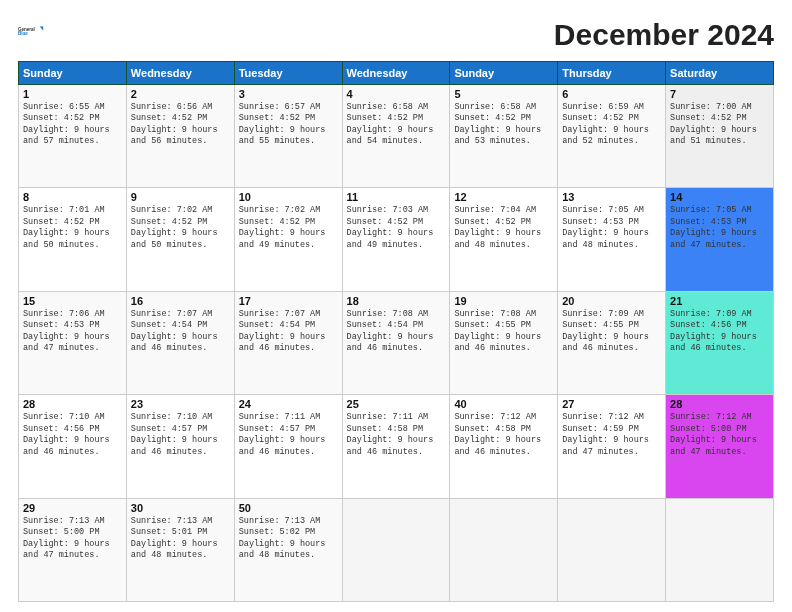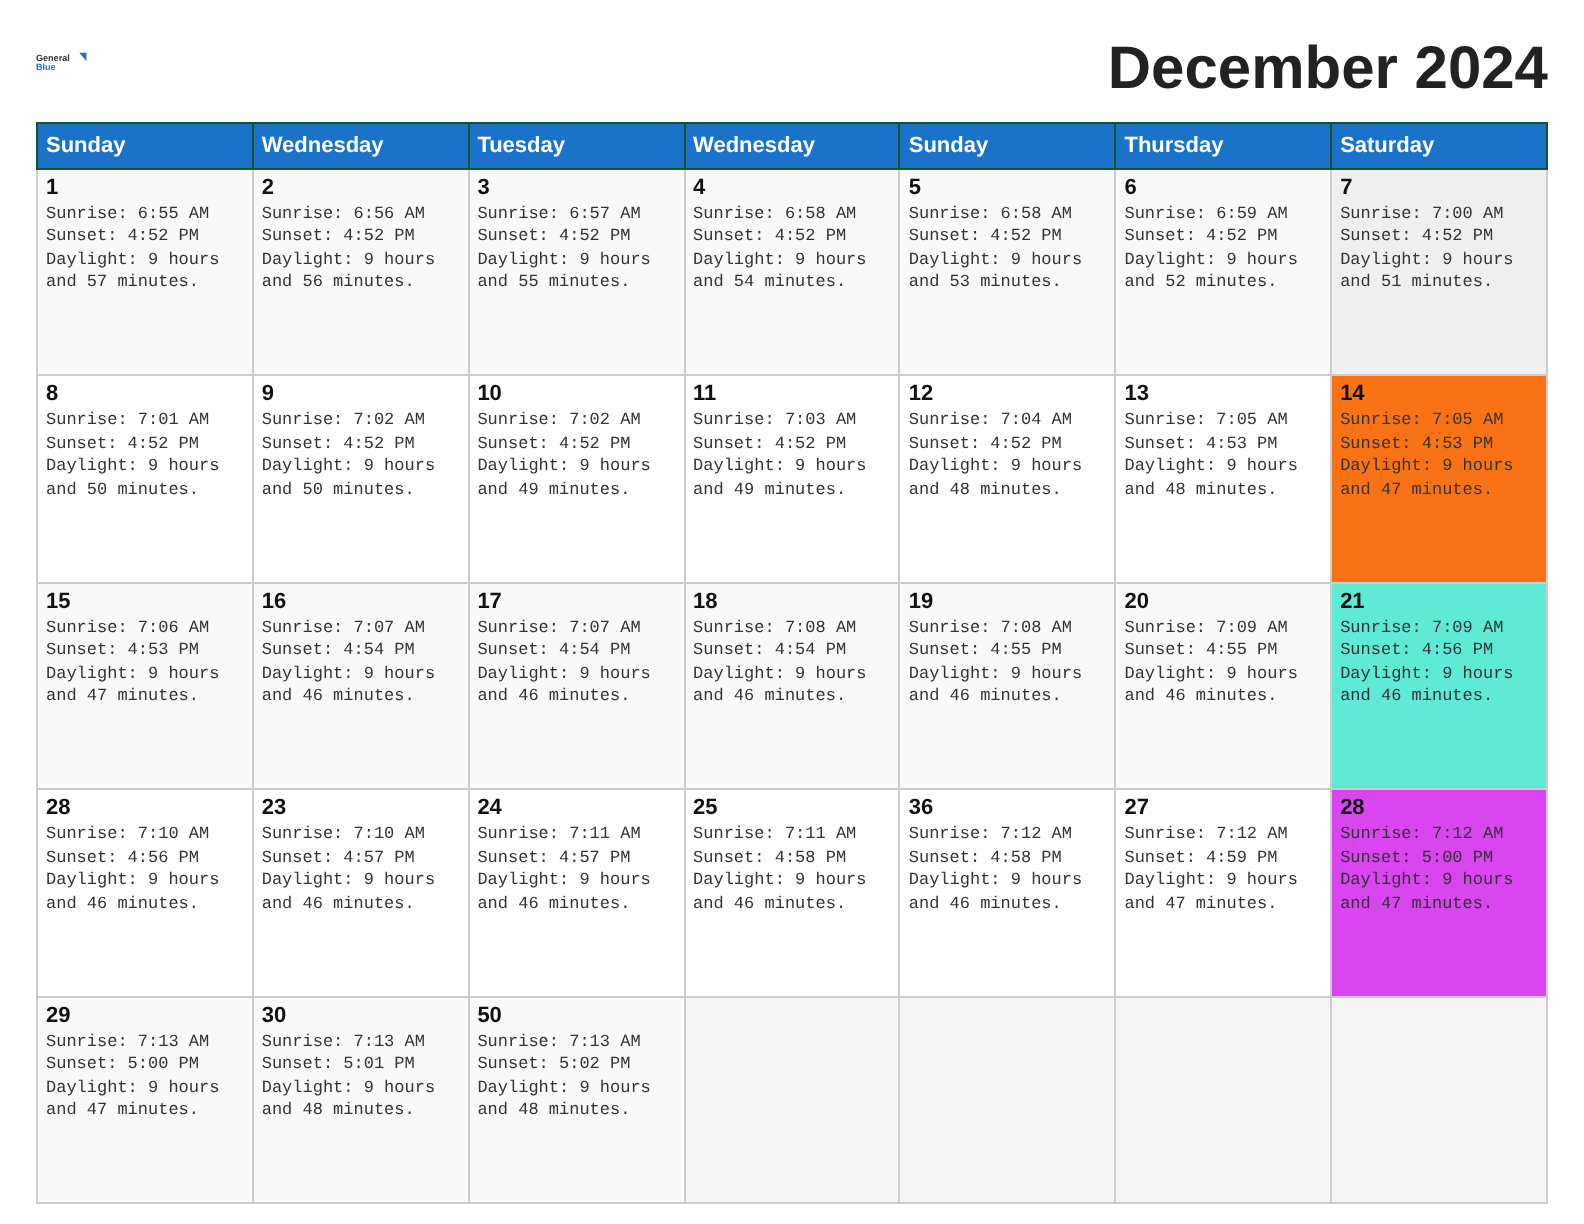--- a/index.html
+++ b/index.html
@@ -174,21 +174,21 @@
             <div class="day-info">Sunrise: 7:03 AM<br>Sunset: 4:52 PM<br>Daylight: 9 hours and 49 minutes.</div>
           </td>
           <td>
             <span class="day-num">12</span>
             <div class="day-info">Sunrise: 7:04 AM<br>Sunset: 4:52 PM<br>Daylight: 9 hours and 48 minutes.</div>
           </td>
           <td>
             <span class="day-num">13</span>
             <div class="day-info">Sunrise: 7:05 AM<br>Sunset: 4:53 PM<br>Daylight: 9 hours and 48 minutes.</div>
           </td>
-          <td style="background: #f97316;">
+          <td style="background: #3b82f6;">
             <span class="day-num">14</span>
             <div class="day-info">Sunrise: 7:05 AM<br>Sunset: 4:53 PM<br>Daylight: 9 hours and 47 minutes.</div>
           </td>
         </tr>
         <tr>
           <td>
             <span class="day-num">15</span>
             <div class="day-info">Sunrise: 7:06 AM<br>Sunset: 4:53 PM<br>Daylight: 9 hours and 47 minutes.</div>
           </td>
           <td>
@@ -227,21 +227,21 @@
           </td>
           <td>
             <span class="day-num">24</span>
             <div class="day-info">Sunrise: 7:11 AM<br>Sunset: 4:57 PM<br>Daylight: 9 hours and 46 minutes.</div>
           </td>
           <td>
             <span class="day-num">25</span>
             <div class="day-info">Sunrise: 7:11 AM<br>Sunset: 4:58 PM<br>Daylight: 9 hours and 46 minutes.</div>
           </td>
           <td>
-            <span class="day-num">36</span>
+            <span class="day-num">40</span>
             <div class="day-info">Sunrise: 7:12 AM<br>Sunset: 4:58 PM<br>Daylight: 9 hours and 46 minutes.</div>
           </td>
           <td>
             <span class="day-num">27</span>
             <div class="day-info">Sunrise: 7:12 AM<br>Sunset: 4:59 PM<br>Daylight: 9 hours and 47 minutes.</div>
           </td>
           <td style="background: #d946ef;">
             <span class="day-num">28</span>
             <div class="day-info">Sunrise: 7:12 AM<br>Sunset: 5:00 PM<br>Daylight: 9 hours and 47 minutes.</div>
           </td>

